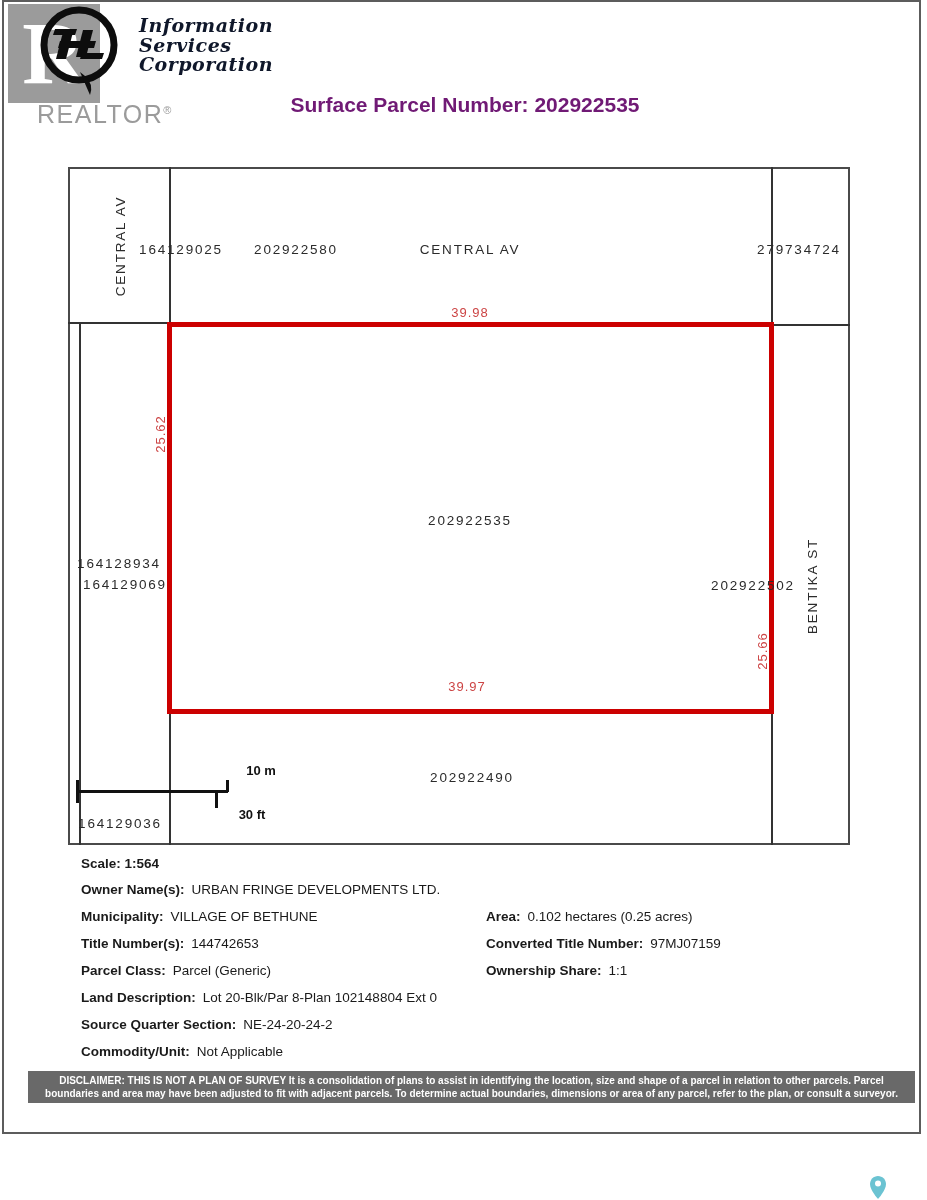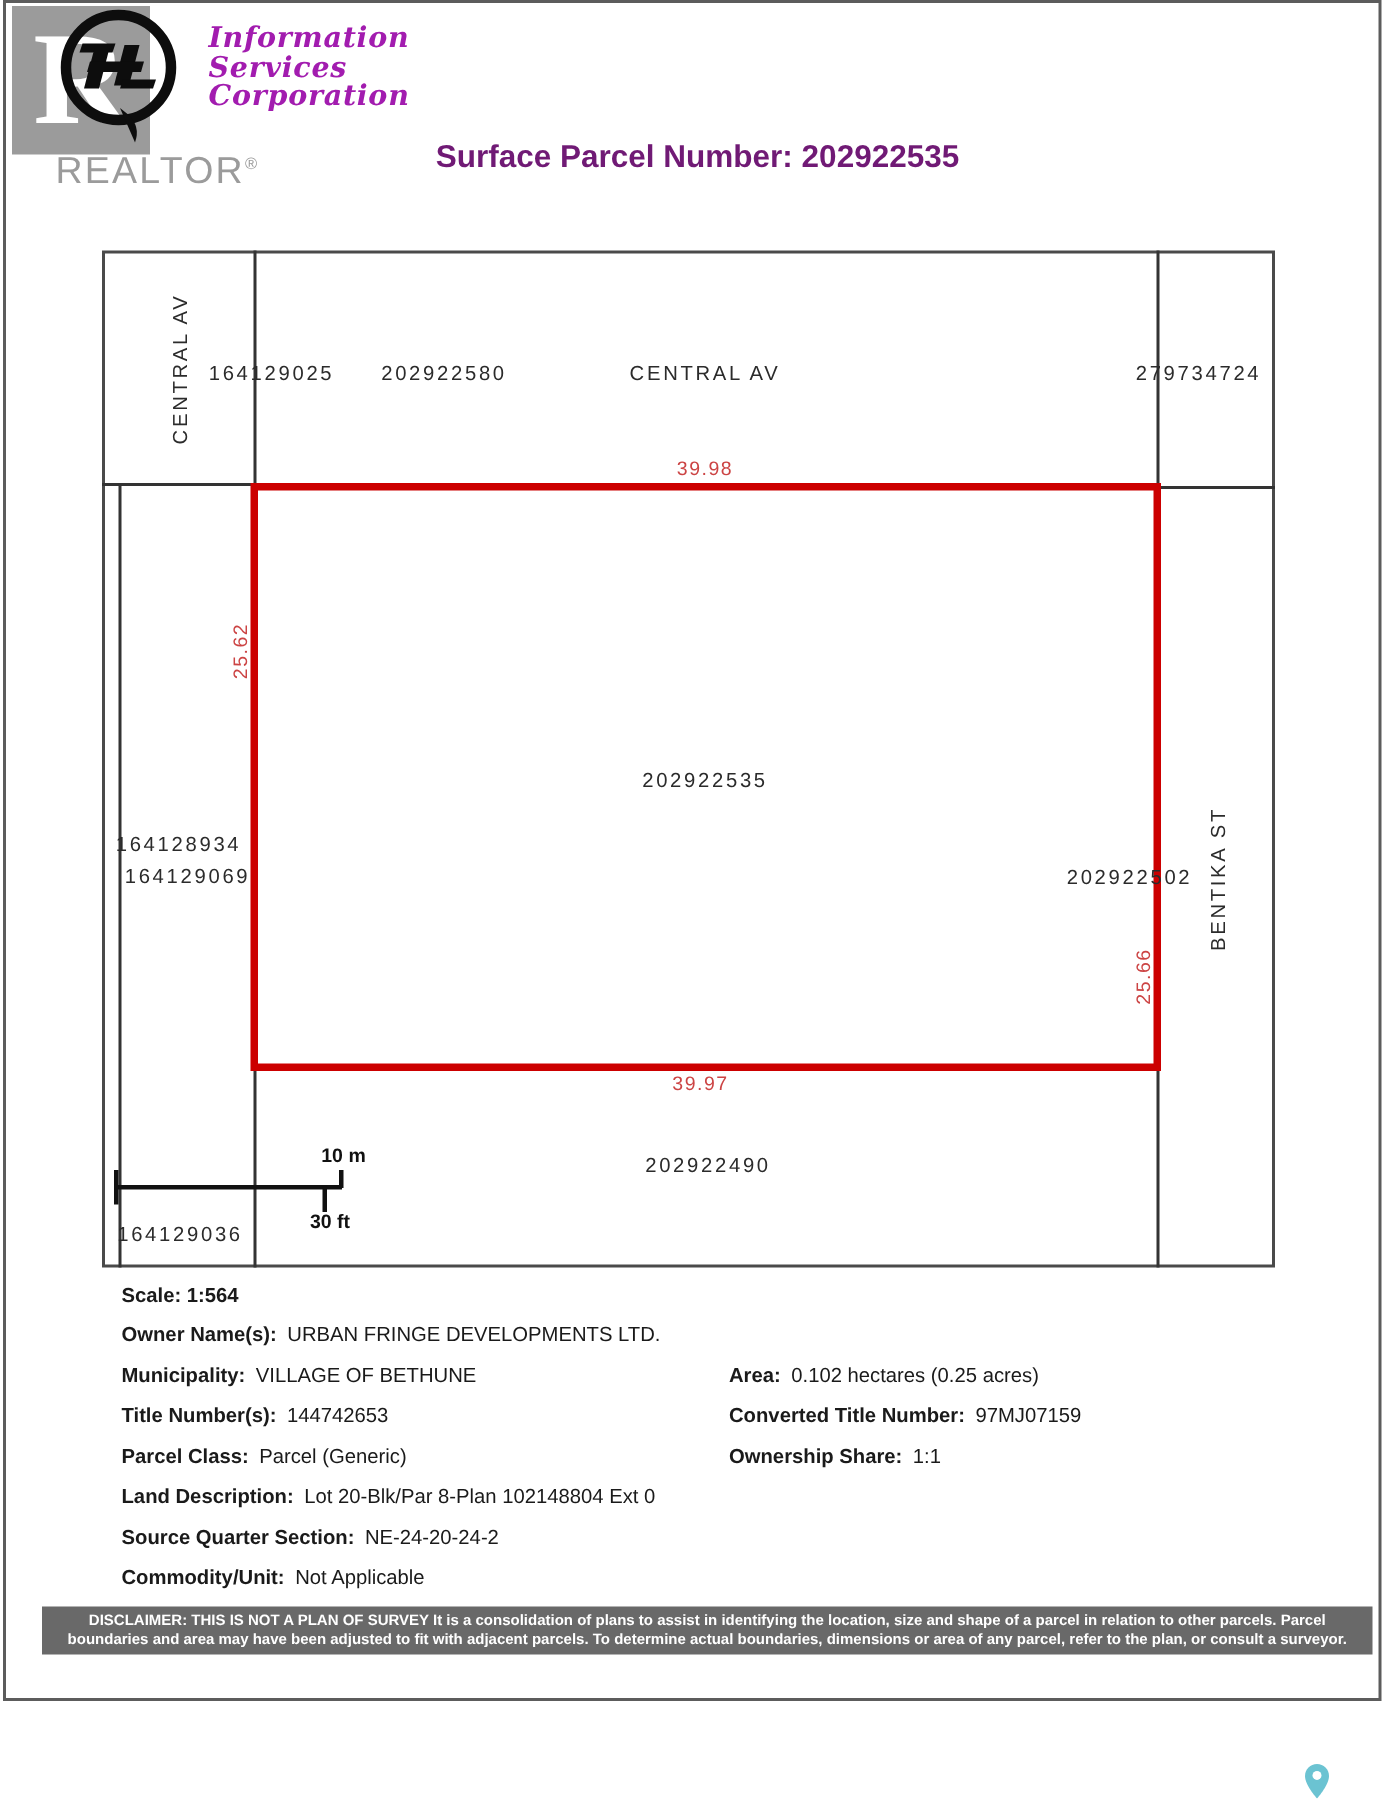--- a/index.html
+++ b/index.html
@@ -9,34 +9,34 @@
   
   #page-frame{left:2px;top:0;width:919px;height:1134px;border:2px solid #5c5c5c;box-sizing:border-box;}
   
   #realtor-box{left:8px;top:4px;width:92px;height:99px;background:#9b9b9b;
                display:flex;align-items:center;justify-content:center;}
   #realtor-r{font-family:"Liberation Serif",serif;font-weight:bold;font-size:88px;color:#fff;line-height:1;}
   #realtor-word{left:4px;top:100px;font-size:25px;color:#9b9b9b;letter-spacing:1.5px;padding-left:33px;}
   #realtor-word sup{font-size:11px;}
   #isc-logo{left:30px;top:2px;}
   #isc-word{left:139px;top:16px;font-family:"DejaVu Serif",serif;font-weight:bold;font-style:italic;
-            font-size:19px;line-height:19.5px;color:#a21caf;letter-spacing:0.5px;}
+            font-size:19px;line-height:19.5px;color:#0f172a;letter-spacing:0.5px;}
   #page-title{left:60px;top:93px;width:810px;text-align:center;font-size:21px;font-weight:bold;color:#701a75;}
   #request-date{left:60px;top:132px;width:810px;text-align:center;font-size:13px;color:#1a1a1a;letter-spacing:0.3px;}
   
   #map-frame{left:68px;top:167px;width:782px;height:678px;border:2px solid #4a4a4a;box-sizing:border-box;}
   .mline{background:#333;}
   #red-parcel{left:167px;top:322px;width:607px;height:392px;border:5px solid #cc0000;box-sizing:border-box;}
   .map-label{position:absolute;transform:translate(-50%,-50%);font-size:13.5px;color:#2b2b2b;
              letter-spacing:1.8px;white-space:nowrap;}
   .map-label.vert{transform:translate(-50%,-50%) rotate(-90deg);}
   .map-label.red{color:#cc4444;font-size:13px;letter-spacing:1px;}
   .map-label.red.vert{transform:translate(-50%,-50%) rotate(-90deg);}
   .scale-part{background:#111;}
-  .scale-txt{position:absolute;transform:translate(-50%,-50%);font-size:13px;font-weight:bold;color:#111;white-space:nowrap;}
+  .scale-txt{position:absolute;transform:translate(-50%,-50%);font-size:13px;font-weight:bold;color:#111;white-space:nowrap;margin-left:32px;}
   
   #details{left:81px;top:852px;width:810px;height:215px;font-size:13.5px;}
   .drow{position:absolute;left:0;width:810px;white-space:nowrap;}
   .drow .lbl{font-weight:bold;}
   .drow .val{margin-left:7px;}
   .rcol{position:absolute;left:405px;top:0;white-space:nowrap;}
   
   #disclaimer{left:28px;top:1071px;width:887px;height:32px;background:#696969;color:#fff;
               font-size:10px;font-weight:bold;line-height:13px;display:flex;align-items:center;
               justify-content:center;text-align:center;padding:2px 16px;box-sizing:border-box;}
@@ -90,21 +90,21 @@
   <div class="map-label" style="left:470px;top:249px;">CENTRAL AV</div>
   <div class="map-label" style="left:799px;top:249px;">279734724</div>
   <div class="map-label red" style="left:470px;top:312px;">39.98</div>
   <div class="map-label red vert" style="left:160px;top:434px;">25.62</div>
   <div class="map-label" style="left:470px;top:520px;">202922535</div>
   <div class="map-label" style="left:119px;top:563px;">164128934</div>
   <div class="map-label" style="left:125px;top:584px;">164129069</div>
   <div class="map-label" style="left:753px;top:585px;">202922502</div>
   <div class="map-label vert" style="left:812px;top:586px;">BENTIKA ST</div>
   <div class="map-label red vert" style="left:762px;top:651px;">25.66</div>
-  <div class="map-label red" style="left:467px;top:722px;">39.97</div>
+  <div class="map-label red" style="left:467px;top:686px;">39.97</div>
   <div class="map-label" style="left:472px;top:777px;">202922490</div>
   <div class="map-label" style="left:120px;top:823px;">164129036</div>
 
   <div class="abs scale-part" style="left:77px;top:790px;width:151px;height:3px;"></div>
   <div class="abs scale-part" style="left:76px;top:780px;width:3px;height:23px;"></div>
   <div class="abs scale-part" style="left:226px;top:780px;width:3px;height:12px;"></div>
   <div class="abs scale-part" style="left:215px;top:791px;width:3px;height:17px;"></div>
   <div class="scale-txt" style="left:229px;top:770px;">10 m</div>
   <div class="scale-txt" style="left:220px;top:814px;">30 ft</div>
 

